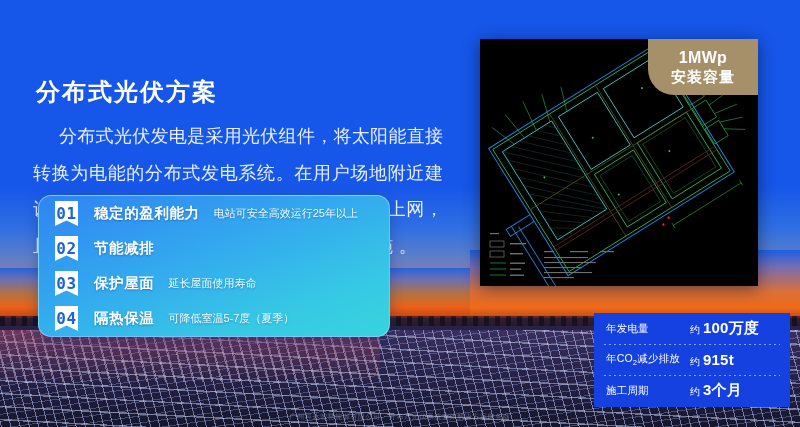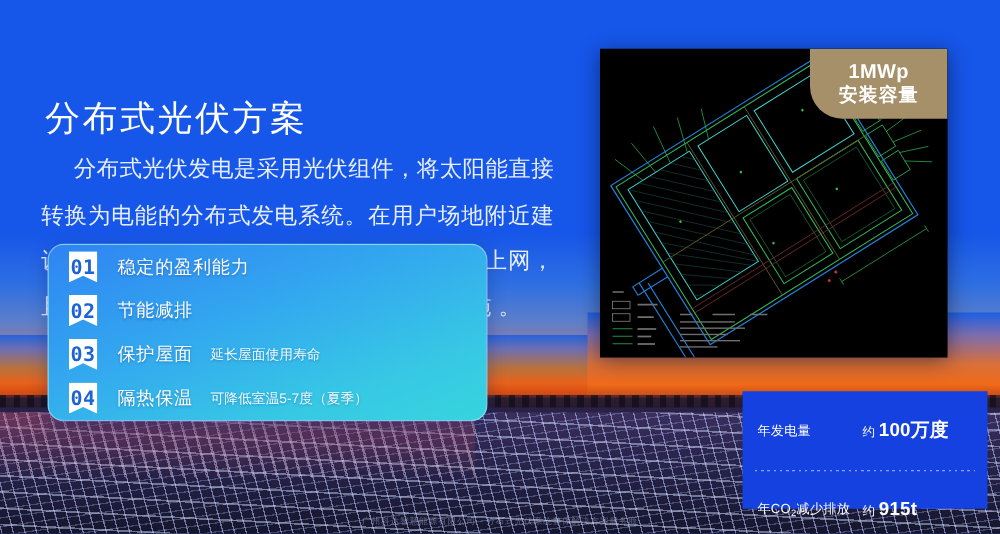--- a/index.html
+++ b/index.html
@@ -65,21 +65,21 @@
   
   .logo{position:absolute;left:28px;top:16px;width:120px;}
   .logo-mark{display:block;}
   .logo-cn{
     color:#ffffff;font-size:12.5px;letter-spacing:1.6px;font-weight:700;
     text-align:center;margin-top:1px;
   }
   
   .title{
     position:absolute;left:36px;top:76px;
-    color:#ffffff;font-size:28px;font-weight:400;letter-spacing:2px;
+    color:#ffffff;font-size:24px;font-weight:700;letter-spacing:2px;
   }
   .paragraph{
     position:absolute;left:33px;top:118px;width:410px;
     color:#e7effc;font-size:18px;line-height:2.03;
     text-indent:26px;text-align:justify;
     font-family:"DejaVu Sans","Liberation Sans",sans-serif;
   }
   
   .features{
     position:absolute;left:38px;top:195px;width:350px;height:140px;
@@ -100,21 +100,21 @@
     clip-path:polygon(0 0,100% 0,100% 100%,50% 78%,0 100%);
     box-shadow:0 1px 2px rgba(0,40,90,.35);
   }
   .badge .num{
     position:absolute;inset:0;display:flex;align-items:flex-start;
     justify-content:center;padding-top:3px;
     color:#1b63d6;font-size:16px;font-weight:700;letter-spacing:.5px;
     font-family:"DejaVu Sans Mono","Liberation Mono",monospace;
   }
   .feat-title{
-    color:#ffffff;font-size:14.5px;font-weight:400;letter-spacing:.6px;
+    color:#ffffff;font-size:14.5px;font-weight:700;letter-spacing:.6px;
     text-shadow:0 1px 2px rgba(10,50,120,.4);white-space:nowrap;
   }
   .feat-desc{
     color:#f2fbff;font-size:11px;margin-left:14px;white-space:nowrap;
     text-shadow:0 1px 2px rgba(10,50,120,.35);
   }
   
   .cad{
     position:absolute;left:480px;top:39px;width:278px;height:247px;
     background:#000000;overflow:hidden;
@@ -128,21 +128,21 @@
     color:#ffffff;line-height:1.16;
   }
   .capacity .big{font-size:16px;font-weight:700;letter-spacing:.3px;}
   .capacity .sub{font-size:15px;font-weight:700;letter-spacing:1px;}
   
   .stats{
     position:absolute;left:594px;top:313px;width:196px;height:94px;
     background:#1541e0;
   }
   .stat-row{
-    position:relative;display:flex;align-items:center;height:31px;padding:16px 12px;
+    position:relative;display:flex;align-items:center;height:31px;padding:0 12px;
   }
   .stat-row + .stat-row::before{
     content:"";position:absolute;left:10px;right:10px;top:0;height:1px;
     background:repeating-linear-gradient(90deg,
       rgba(170,200,255,.75) 0px,rgba(170,200,255,.75) 2px,
       rgba(170,200,255,0) 2px,rgba(170,200,255,0) 5px);
   }
   .stat-label{color:#ffffff;font-size:10.5px;letter-spacing:.2px;width:84px;flex:0 0 84px;}
   .stat-label sub{font-size:7.5px;}
   .stat-value{color:#ffffff;font-size:10px;display:flex;align-items:baseline;}
@@ -186,20 +186,21 @@
   <div class="paragraph">分布式光伏发电是采用光伏组件，将太阳能直接转换为电能的分布式发电系统。在用户场地附近建设，运行方式以用户侧自发自用、多余电量上网，且在配电系统平衡调节为特征的光伏发电设施 。</div>
 
   <div class="features">
 
     <div class="feat-row">
       <span class="badge">
         <span class="shape"></span>
         <span class="num">01</span>
       </span>
       <span class="feat-title">稳定的盈利能力</span>
+      <span class="feat-desc">电站可安全高效运行25年以上</span>
     </div>
 
     <div class="feat-row">
       <span class="badge">
         <span class="shape"></span>
         <span class="num">02</span>
       </span>
       <span class="feat-title">节能减排</span>
     </div>
 

